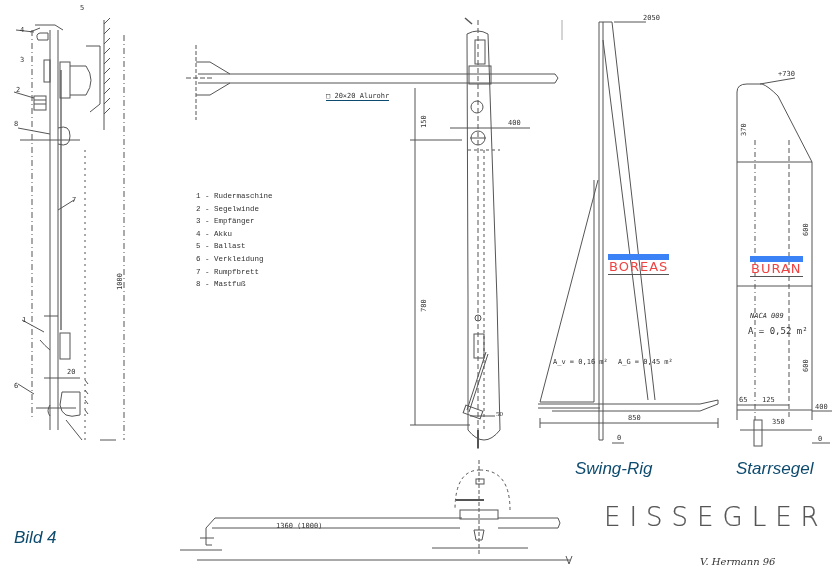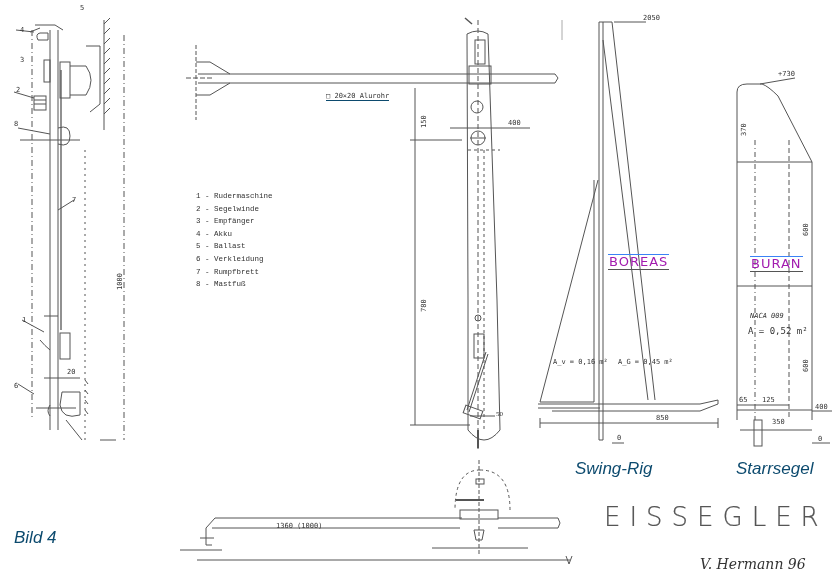--- a/index.html
+++ b/index.html
@@ -3,23 +3,23 @@
 <meta charset="utf-8">
 <style>
   html, body { margin:0; padding:0; background:#ffffff; }
   body { width:840px; height:583px; position:relative; overflow:hidden; font-family:"DejaVu Sans Mono", monospace; color:#333; }
   #drawing { position:absolute; left:0; top:0; width:840px; height:583px; }
   .lbl { position:absolute; font-family:"DejaVu Sans Mono", monospace; font-size:7px; color:#333; white-space:nowrap; }
   .legend { position:absolute; left:196px; top:190px; font-family:Liberation Mono, monospace; font-size:7.5px; color:#333; line-height:12.6px; }
   .legend div { white-space:pre; }
   .caption { position:absolute; font-family:"Liberation Sans", sans-serif; font-weight:normal; font-style:italic; font-size:17px; color:#0c4a6e; }
   .title-big { position:absolute; left:604px; top:502px; font-family:"DejaVu Sans", sans-serif; font-weight:200; font-size:26px; letter-spacing:9px; color:#555;text-align:center; -webkit-text-stroke:0.2px #555; }
-  .sailname { position:absolute; font-family:"DejaVu Sans", sans-serif; font-size:13px; color:#a21caf; letter-spacing:1px; border-top:1px solid #3b82f6; border-bottom:1px solid #555; line-height:14px; padding:0 1px; }
+  .sailname { position:absolute; font-family:"DejaVu Sans", sans-serif; font-size:13px; color:#ef4444; letter-spacing:1px; border-top:6px solid #3b82f6; border-bottom:1px solid #555; line-height:14px; padding:0 1px; }
   .rot { transform:rotate(-90deg); transform-origin:left top; }
-  .signature { position:absolute; left:700px; top:556px; font-family:"DejaVu Serif", serif; font-style:italic; font-size:14px; color:#333; }
+  .signature { position:absolute; left:700px; top:556px; font-family:"DejaVu Serif", serif; font-style:italic; font-size:10px; color:#333; }
 </style>
 </head>
 <body>
 
 <svg id="drawing" viewBox="0 0 840 583" xmlns="http://www.w3.org/2000/svg">
   <g fill="none" stroke="#555" stroke-width="1">
 
     <g>
 
       <line x1="50" y1="30" x2="50" y2="430"></line>
@@ -195,21 +195,21 @@
 <div class="lbl rot" style="left:420px; top:128px;">150</div>
 <div class="lbl rot" style="left:420px; top:312px;">780</div>
 <div class="lbl" style="left:496px; top:410px;font-family:Liberation Serif, serif;">50</div>
 
 <div class="lbl" style="left:276px; top:522px;text-align:right;">1360 (1000)</div>
 
 <div class="lbl" style="left:618px; top:14px;margin-left:25px;">2050</div>
 <div class="sailname" style="left:608px; top:254px;">BOREAS</div>
 <div class="lbl" style="left:553px; top:358px;">A_v = 0,16 m²</div>
 <div class="lbl" style="left:618px; top:358px;">A_G = 0,45 m²</div>
-<div class="lbl" style="left:656px; top:414px;">850</div>
+<div class="lbl" style="left:628px; top:414px;">850</div>
 <div class="lbl" style="left:617px; top:434px;">0</div>
 <div class="caption" style="left:575px; top:459px;">Swing-Rig</div>
 
 <div class="lbl" style="left:778px; top:70px;">+730</div>
 <div class="lbl rot" style="left:740px; top:136px;">370</div>
 <div class="lbl rot" style="left:802px; top:236px;">600</div>
 <div class="sailname" style="left:750px; top:256px;">BURAN</div>
 <div class="lbl" style="left:750px; top:312px; font-style:italic;">NACA 009</div>
 <div class="lbl" style="left:748px; top:326px; font-size:9px;">A = 0,52 m²</div>
 <div class="lbl rot" style="left:802px; top:372px;">600</div>

